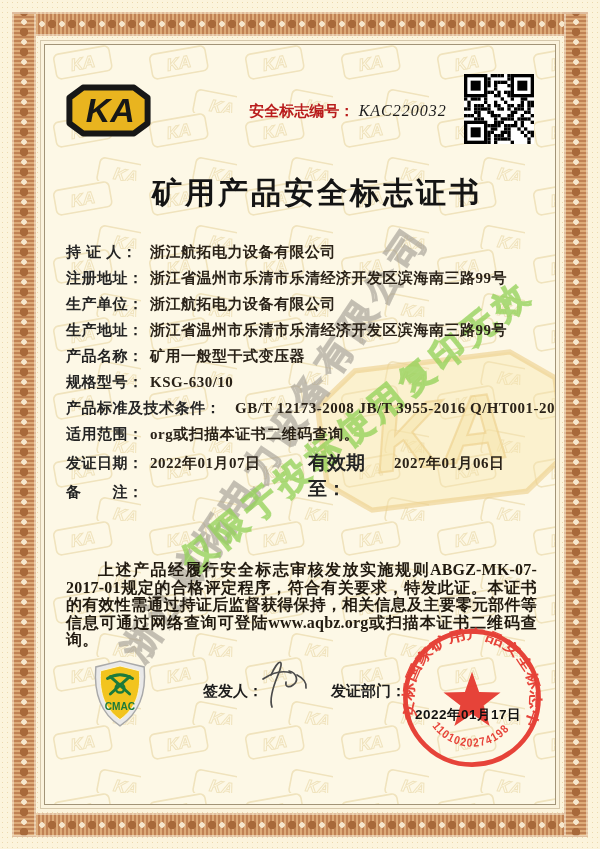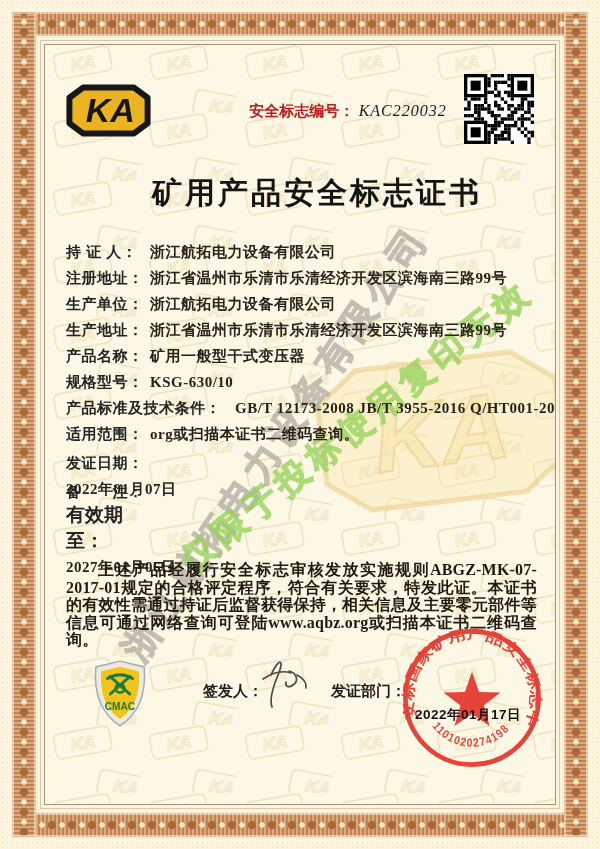--- a/index.html
+++ b/index.html
@@ -53,21 +53,21 @@
   .mark-number{font-size:16px;font-family:"Liberation Serif",serif;color:#1c1c1c;letter-spacing:1px;font-style:italic;}
 
   .cert-title{left:17px;top:128px;width:100%;text-align:center;
     font-size:30px;font-weight:bold;letter-spacing:3px;color:#141414;}
 
   .rows{left:21px;top:194px;right:18px;}
   .row{display:flex;align-items:center;line-height:26px;height:26px;white-space:nowrap;}
   .lbl{font-weight:bold;font-size:15px;color:#242424;width:84px;flex:0 0 auto;letter-spacing:.5px;}
   .lbl.wide{width:auto;margin-right:14px;}
   .val{font-family:"Liberation Serif",serif;font-weight:bold;font-size:15px;color:#2a2218;letter-spacing:.5px;}
-  .date-row{left:21px;top:405px;width:500px;display:flex;line-height:26px;flex-direction:column;}
+  .date-row{left:21px;top:405px;width:500px;display:flex;line-height:26px;}
   .date-row .lbl{width:84px;}
   .date-row .val{width:158px;}
   .date-row .lbl2{font-weight:bold;font-size:19px;color:#242424;width:86px;}
   .remark-row{left:21px;top:434px;line-height:26px;}
 
   .statement{left:21px;top:516px;width:471px;
     font-family:"Liberation Serif",serif;font-weight:bold;font-size:16px;
     line-height:17.6px;color:#211a10;text-indent:2em;text-align:justify;letter-spacing:.2px;}
 
   .signer-label,.dept-label{font-size:15px;font-weight:bold;color:#1c1c1c;white-space:nowrap;}

